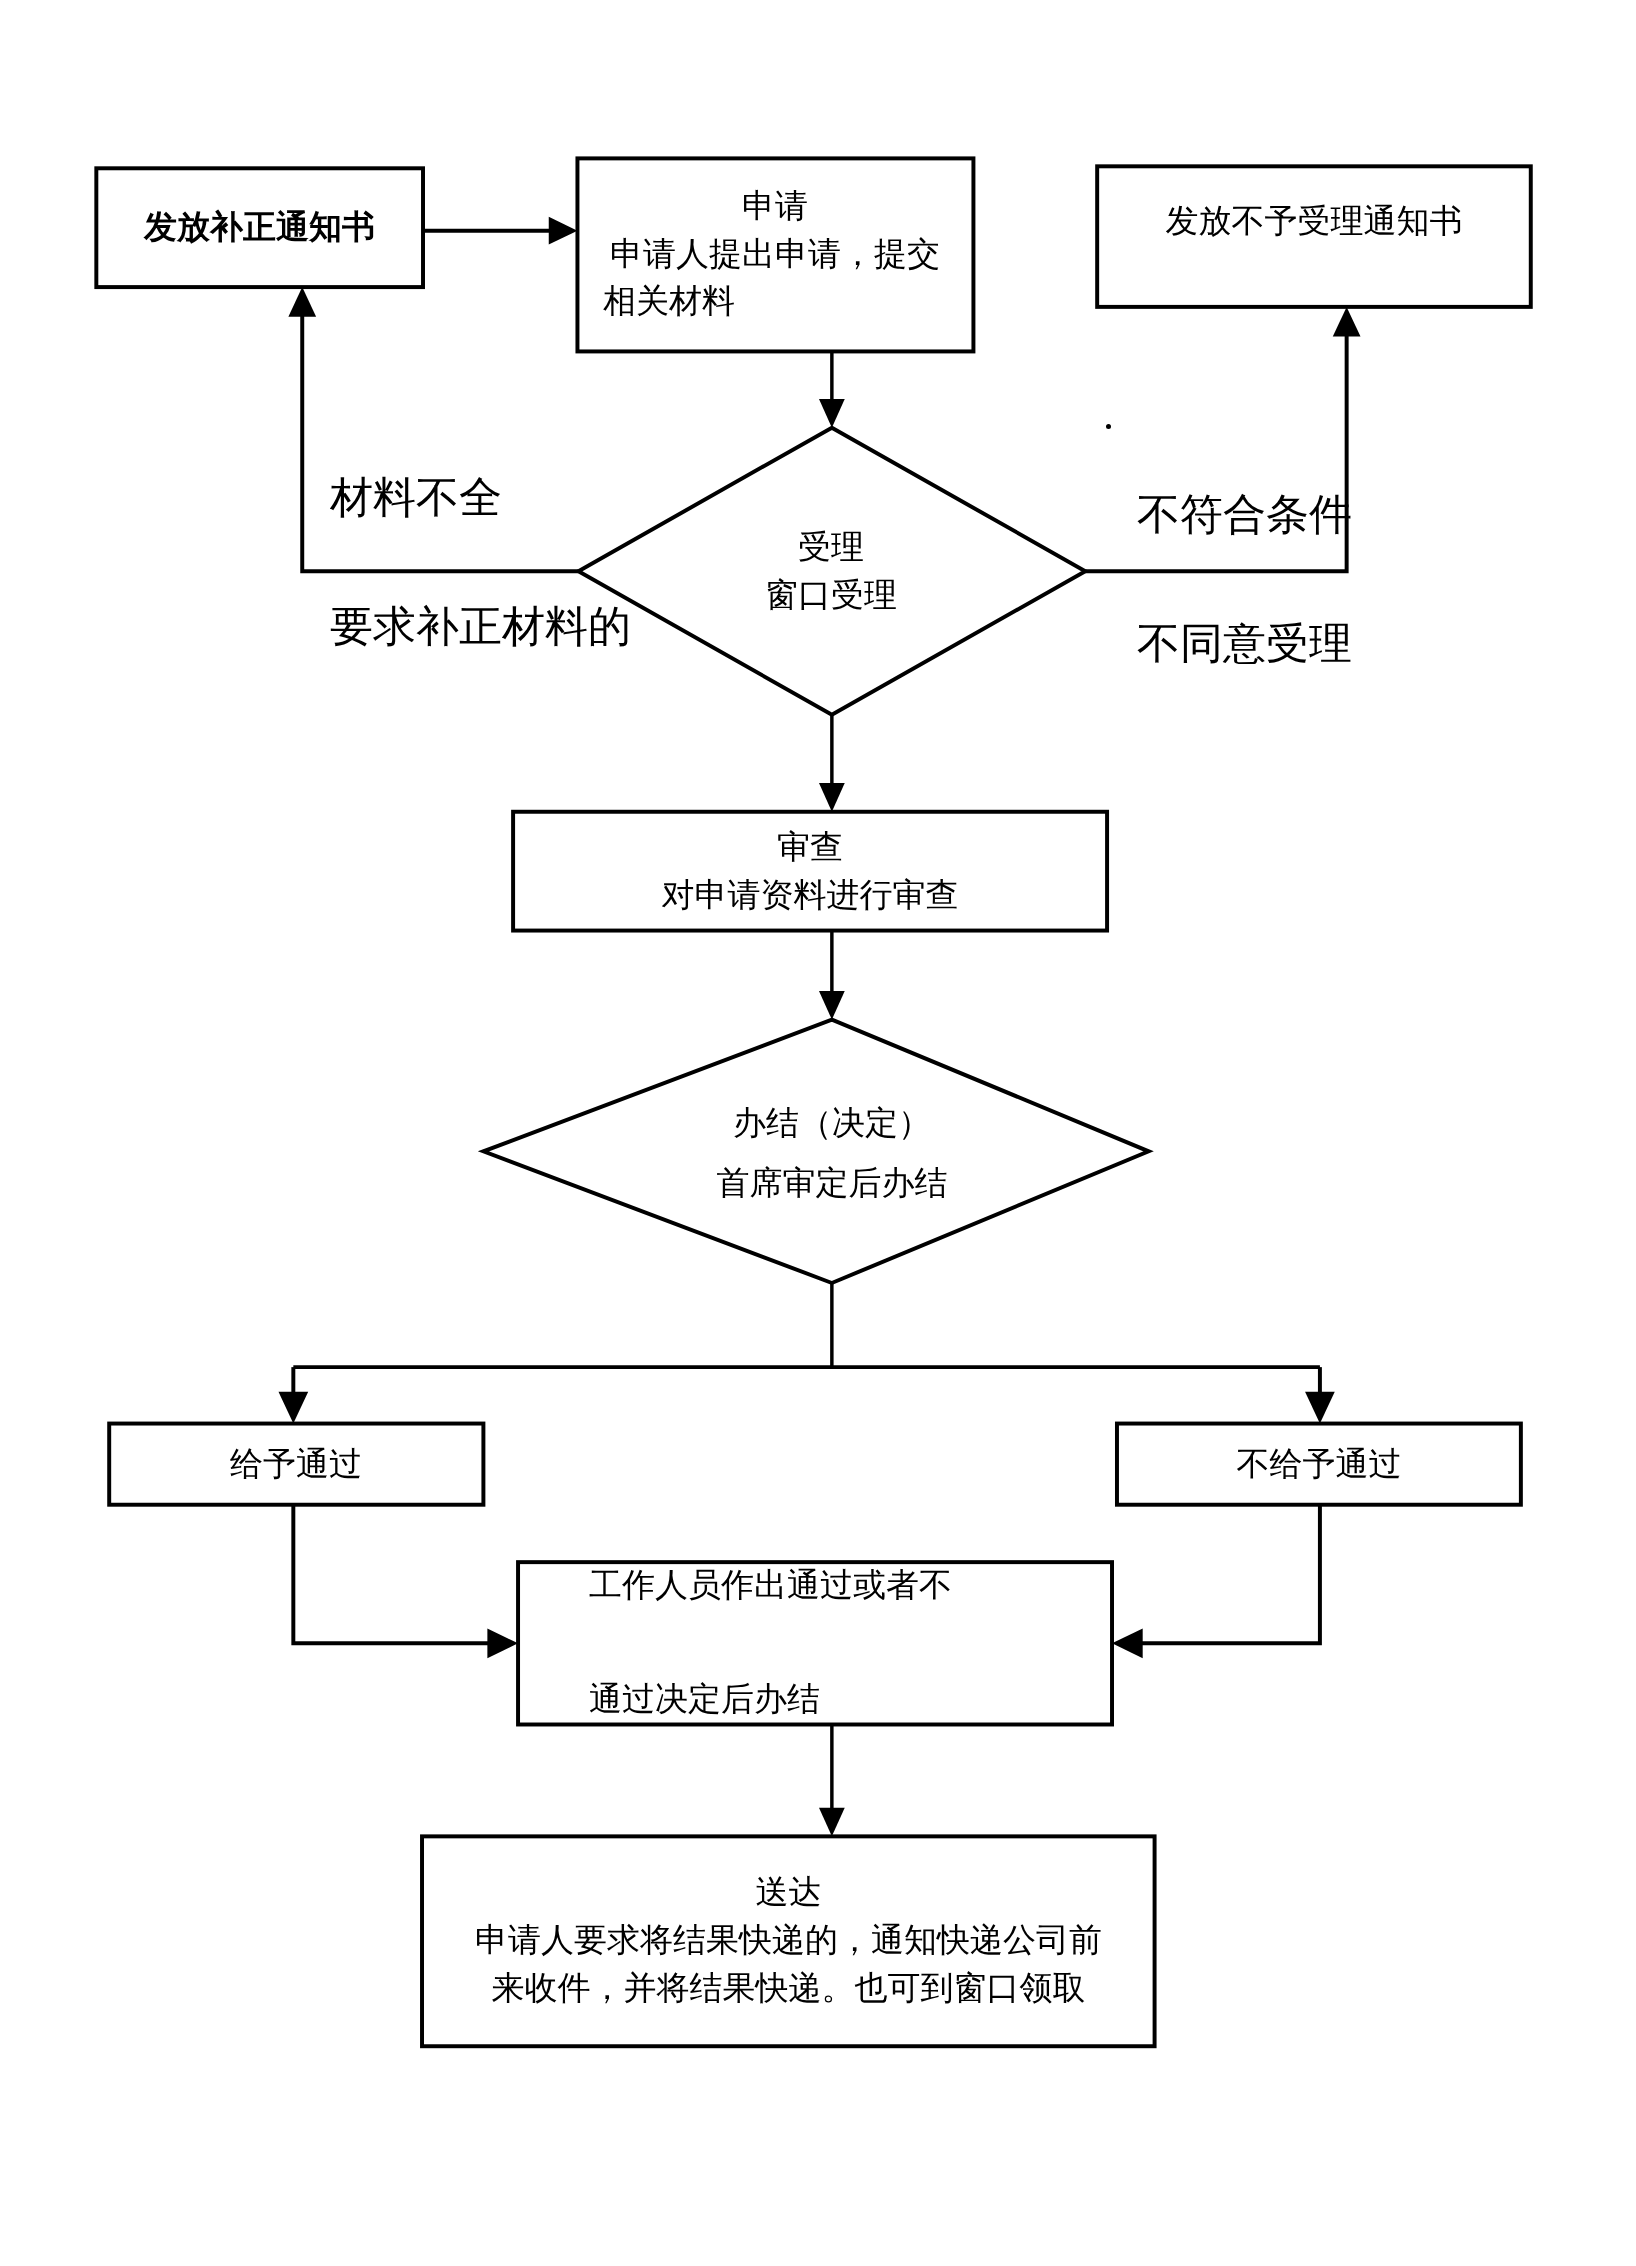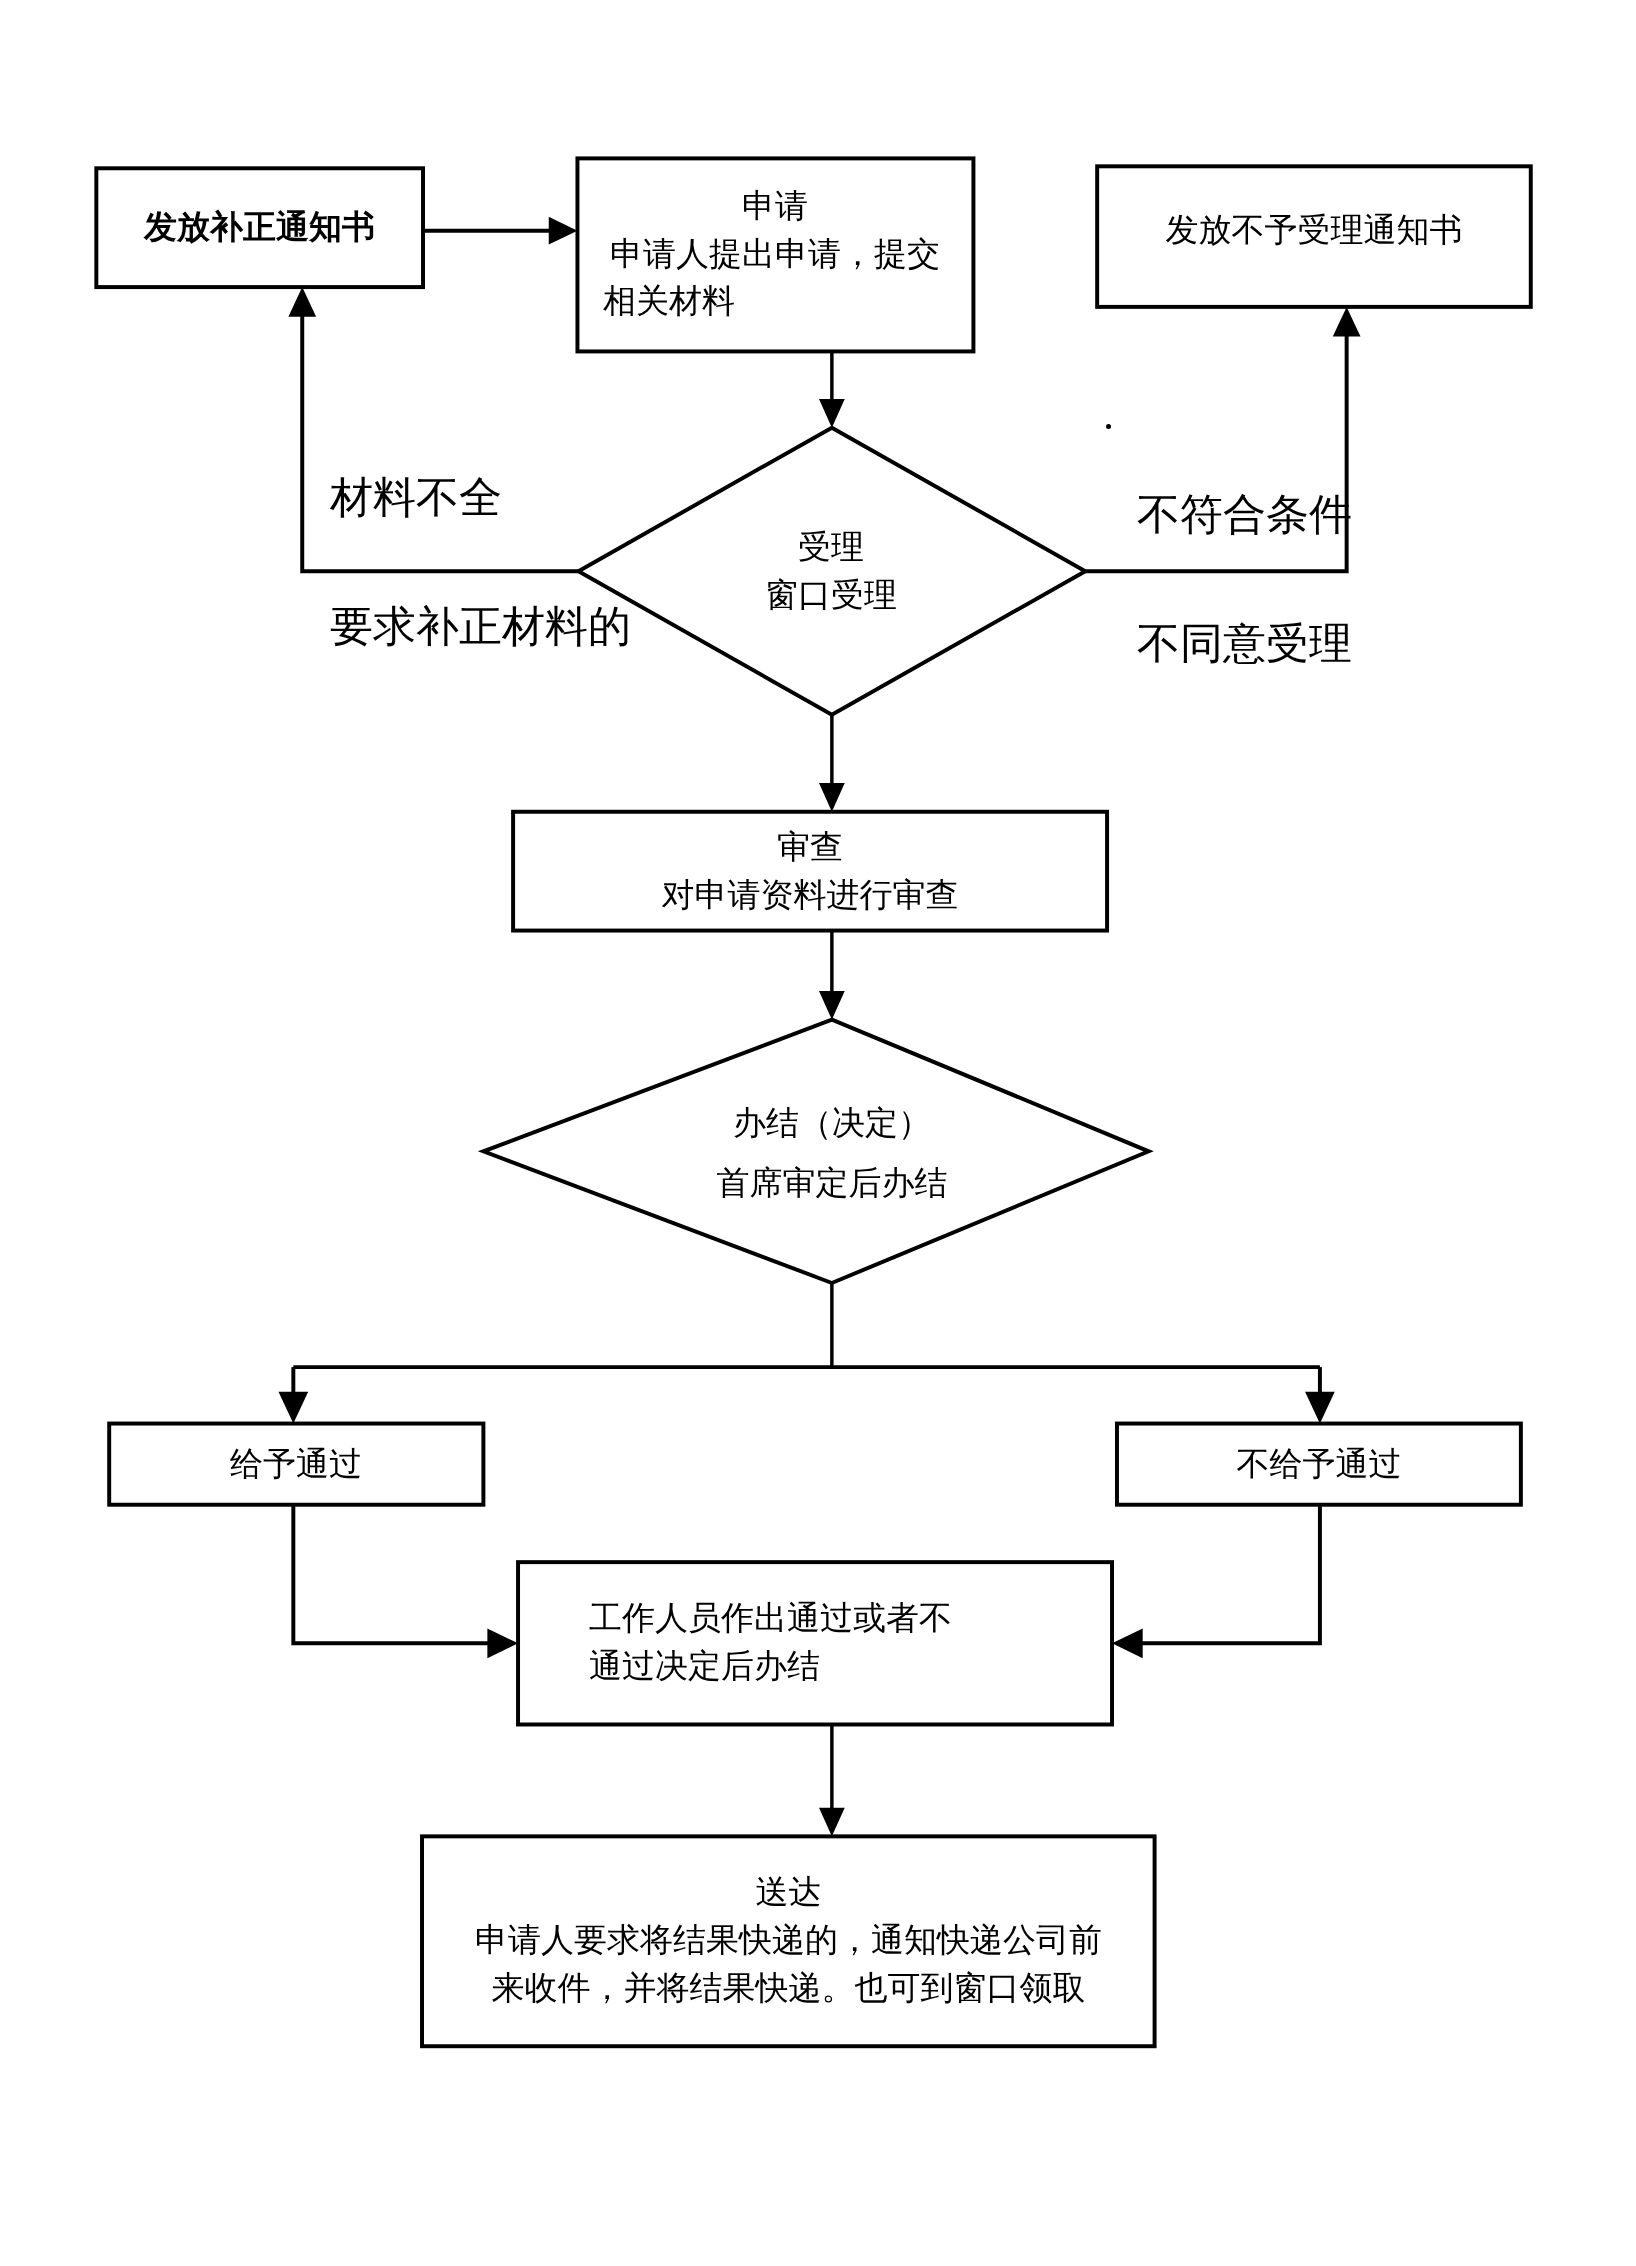--- a/index.html
+++ b/index.html
@@ -151,21 +151,21 @@
   <div class="node-text" style="left:96px; top:168px; width:327px; height:119px;">
     <span class="t-line fs-33 bold">发放补正通知书</span>
   </div>
 
   <div class="node-text" style="left:577px; top:158px; width:396px; height:193px;">
     <span class="t-line fs-33">申请</span>
     <span class="t-line fs-33">申请人提出申请，提交</span>
     <span class="t-line fs-33" style="align-self:flex-start; margin-left:26px;">相关材料</span>
   </div>
 
-  <div class="node-text" style="left:1097px; top:160px; width:434px; height:141px;text-align:right;">
+  <div class="node-text" style="left:1097px; top:151px; width:434px; height:141px;text-align:right;">
     <span class="t-line fs-33">发放不予受理通知书</span>
   </div>
 
   <div class="node-text" style="left:513px; top:812px; width:594px; height:119px;">
     <span class="t-line fs-33">审查</span>
     <span class="t-line fs-33">对申请资料进行审查</span>
   </div>
 
   <div class="node-text" style="left:653px; top:495px; width:356px; height:153px;">
     <span class="t-line fs-33">受理</span>
@@ -178,21 +178,21 @@
   </div>
 
   <div class="node-text" style="left:109px; top:1424px; width:374px; height:81px;">
     <span class="t-line fs-33">给予通过</span>
   </div>
 
   <div class="node-text" style="left:1117px; top:1424px; width:404px; height:81px;">
     <span class="t-line fs-33">不给予通过</span>
   </div>
 
-  <div class="node-text" style="left:518px; top:1562px; width:594px; height:162px; align-items:flex-start; padding-left:71px; box-sizing:border-box;">
+  <div class="node-text" style="left:518px; top:1562px; width:594px; height:162px; align-items:flex-start; padding-left:71px; box-sizing:border-box;justify-content:space-between;">
     <span class="t-line fs-33">工作人员作出通过或者不</span>
     <span class="t-line fs-33">通过决定后办结</span>
   </div>
 
   <div class="node-text" style="left:422px; top:1836px; width:733px; height:210px;">
     <span class="t-line fs-33">送达</span>
     <span class="t-line fs-33">申请人要求将结果快递的，通知快递公司前</span>
     <span class="t-line fs-33">来收件，并将结果快递。也可到窗口领取</span>
   </div>
 

